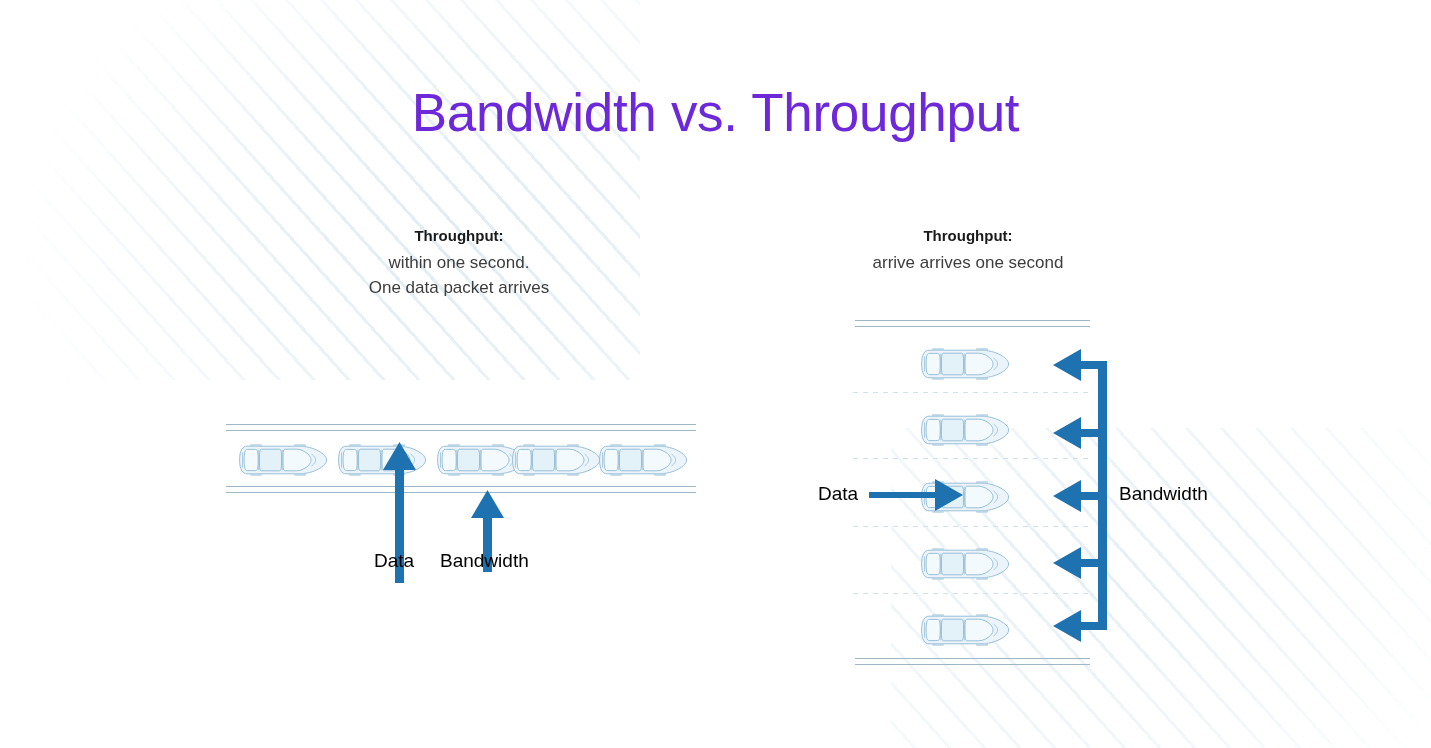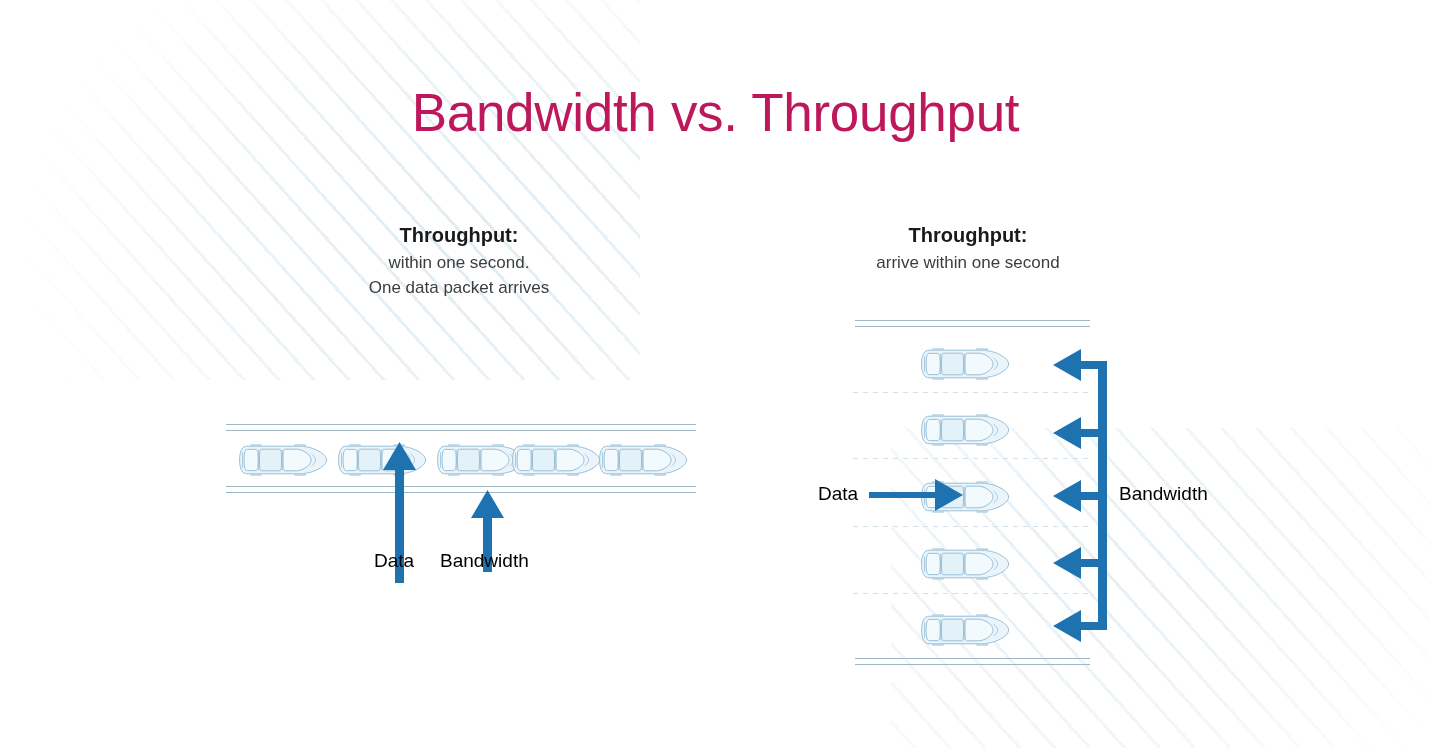--- a/index.html
+++ b/index.html
@@ -40,34 +40,34 @@
     -webkit-mask-image:radial-gradient(ellipse 520px 400px at 28% 22%, #000 0%, rgba(0,0,0,.5) 45%, transparent 78%);
             mask-image:radial-gradient(ellipse 520px 400px at 28% 22%, #000 0%, rgba(0,0,0,.5) 45%, transparent 78%);
   }
 
   
   .title{
     position:absolute;left:0;right:0;top:82px;
     text-align:center;
     font-size:53px;
     font-weight:400;
-    color:#be185d;
+    color:#6d28d9;
     letter-spacing:-.3px;
     white-space:nowrap;
   }
 
   
   .caption{
     position:absolute;
     text-align:center;
     color:#262626;
     line-height:25px;
   }
   .caption .hdr{
-    font-size:20px;font-weight:700;color:#1a1a1a;display:block;margin-bottom:2px;
+    font-size:15px;font-weight:700;color:#1a1a1a;display:block;margin-bottom:2px;
   }
   .caption .ln{font-size:17px;font-weight:400;display:block;color:#3d3d3d;}
   #caption-left{left:309px;top:223px;width:300px;}
   #caption-right{left:818px;top:223px;width:300px;}
 
   
   .panel{position:absolute;}
   #panel-left{left:226px;top:418px;width:470px;height:180px;}
   #panel-right{left:845px;top:316px;width:420px;height:360px;}
 
@@ -104,21 +104,21 @@
   <div class="title">Bandwidth vs. Throughput</div>
 
   <div class="caption" id="caption-left">
     <span class="hdr">Throughput:</span>
     <span class="ln">within one second.</span>
     <span class="ln">One data packet arrives</span>
   </div>
 
   <div class="caption" id="caption-right">
     <span class="hdr">Throughput:</span>
-    <span class="ln">arrive within one second</span>
+    <span class="ln">arrive arrives one second</span>
   </div>
 
   <div class="panel" id="panel-left">
     <div class="road-edge" style="top:6px;"></div>
     <div class="road-edge" style="top:68px;"></div>
 
     <div class="car" style="left:12px;top:25px;width:90px;height:34px;">
 <svg viewBox="0 0 90 34" xmlns="http://www.w3.org/2000/svg" aria-hidden="true">
   <g fill="none" stroke="#8fb9d4" stroke-width="0.9" stroke-linejoin="round">
     <path d="M9 3.2 H61 C71 3.2 80 6.6 85.5 11.4 C87.8 13.4 88.6 15.4 88.6 17

